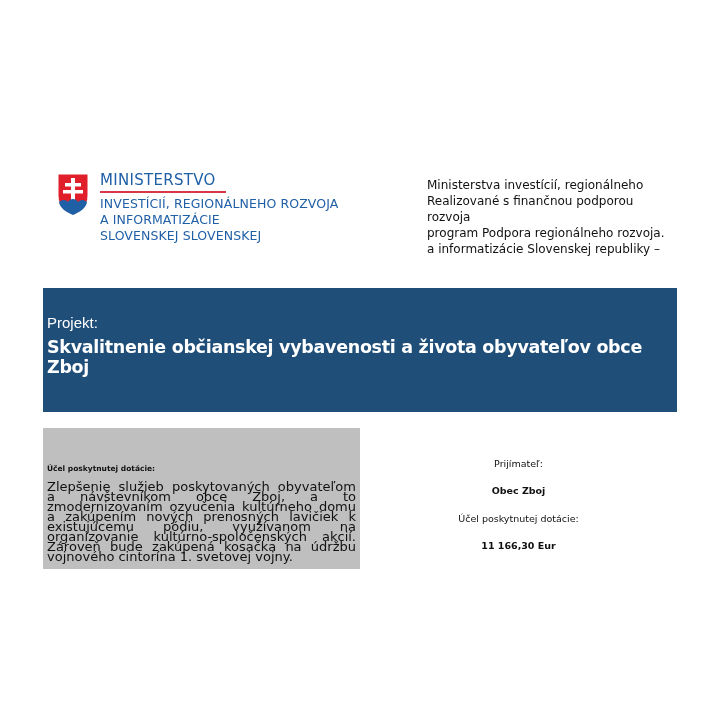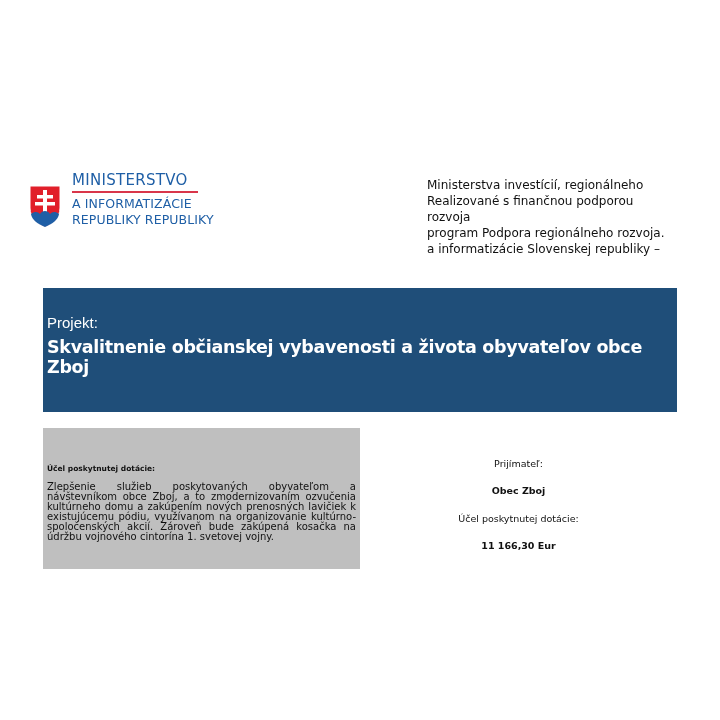--- a/index.html
+++ b/index.html
@@ -1,55 +1,56 @@
 <!DOCTYPE html>
 <html><head>
   <meta charset="utf-8">
   <style>
     html, body { margin: 0; padding: 0; }
     body {
       width: 720px; height: 720px; background: #ffffff; position: relative;
       font-family: "Liberation Sans", sans-serif; overflow: hidden;
     }
-    .logo { position: absolute; left: 28px; top: 170px; display: flex; align-items: flex-end; }
+    .logo { position: absolute; left: 56px; top: 170px; display: flex; align-items: flex-start; }
     .crest { width: 34px; height: 44px; margin-right: 10px; margin-top: 2px; }
     .logo-text { color: #1f5fa6; font-family: "DejaVu Sans", sans-serif; }
     .logo-title { font-size: 15px; font-weight: normal; letter-spacing: 0.3px; line-height: 18px; padding-bottom: 2px; border-bottom: 2px solid #d9364a; display: inline-block; width: 126px; }
     .logo-line { font-size: 12.5px; line-height: 16px; letter-spacing: 0.1px; }
     .logo-lines { margin-top: 3px; }
     .funding { position: absolute; left: 427px; top: 177px; width: 250px; font-family: "DejaVu Sans", sans-serif; font-size: 12px; line-height: 16px; color: #111; }
     .funding div { white-space: nowrap; }
     .project-box { position: absolute; left: 43px; top: 288px; width: 634px; height: 124px; background: #1f4e79; color: #fff; }
     .project-label { position: absolute; left: 4px; top: 26px; font-size: 15px; font-family: "Liberation Sans", sans-serif; }
     .project-title { position: absolute; left: 4px; top: 49px; font-size: 17.5px; font-weight: bold; font-family: "DejaVu Sans", sans-serif; letter-spacing: -0.3px; }
     .purpose-box { position: absolute; left: 43px; top: 428px; width: 317px; height: 141px; background: #bfbfbf; box-sizing: border-box; padding: 36px 4px 0 4px; font-family: "DejaVu Sans", sans-serif; color: #111; }
     .purpose-heading { font-size: 7.5px; font-weight: bold; margin-bottom: 9px; }
-    .purpose-text { font-size: 10px; line-height: 10px; text-align: justify; }
+    .purpose-text { font-size: 13px; line-height: 10px; text-align: justify; }
     .recipient-box { position: absolute; left: 360px; top: 428px; width: 317px; height: 141px; text-align: center; font-family: "DejaVu Sans", sans-serif; color: #111; font-size: 9.5px; }
     .recipient-box .r1 { position: absolute; top: 30px; width: 100%; }
     .recipient-box .r2 { position: absolute; top: 57px; width: 100%; font-weight: bold; text-align: center; }
     .recipient-box .r3 { position: absolute; top: 85px; width: 100%; }
     .recipient-box .r4 { position: absolute; top: 112px; width: 100%; font-weight: bold; }
   </style>
 </head>
 <body>
 
 <div class="logo">
   <svg class="crest" viewBox="0 0 34 44">
     <path d="M2 2 H32 V24 C32 34 24 40 17 43 C10 40 2 34 2 24 Z" fill="#e11f2a" stroke="#ffffff" stroke-width="1"></path>
     <rect x="15" y="6" width="4" height="24" fill="#fff"></rect>
     <rect x="9" y="11" width="16" height="3.5" fill="#fff"></rect>
     <rect x="7" y="18" width="20" height="3.5" fill="#fff"></rect>
     <path d="M3 30 C7 27 10 28 12 30 C14 26 20 26 22 30 C24 28 27 27 31 30 C30 36 24 40 17 43 C10 40 4 36 3 30 Z" fill="#1f5fa6"></path>
   </svg>
   <div class="logo-text">
     <div class="logo-title">MINISTERSTVO</div>
     <div class="logo-lines">
+      <div class="logo-line">INVESTÍCIÍ, REGIONÁLNEHO ROZVOJA</div>
       <div class="logo-line">A INFORMATIZÁCIE</div>
-      <div class="logo-line">REPUBLIKY REPUBLIKY</div>
+      <div class="logo-line">SLOVENSKEJ SLOVENSKEJ</div>
     </div>
   </div>
 </div>
 
 <div class="funding">
   <div>Ministerstva investícií, regionálneho</div>
   <div>Realizované s finančnou podporou</div>
   <div>rozvoja</div>
   <div>program Podpora regionálneho rozvoja.</div>
   <div>a informatizácie Slovenskej republiky –</div>

